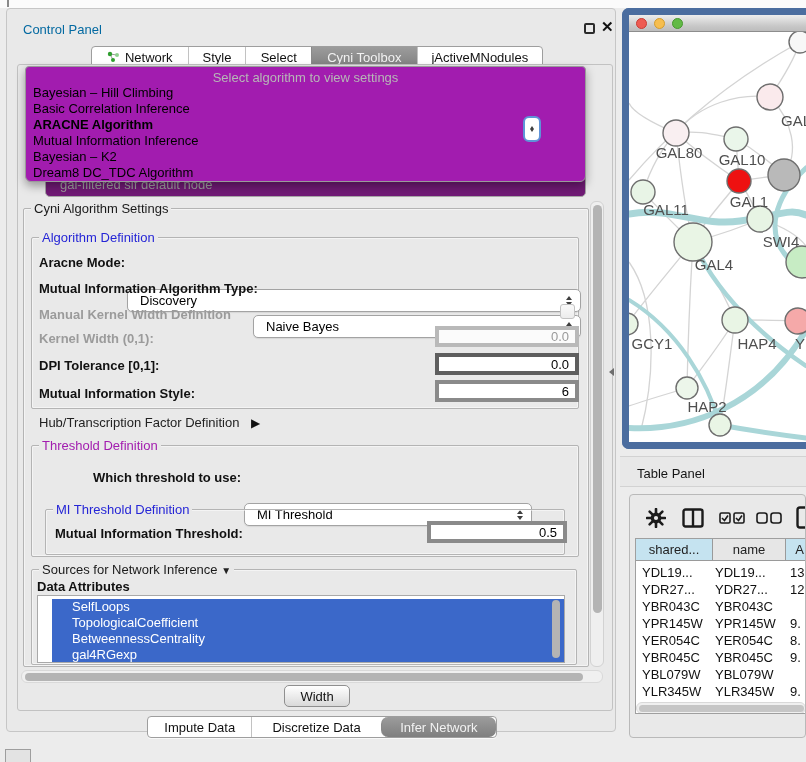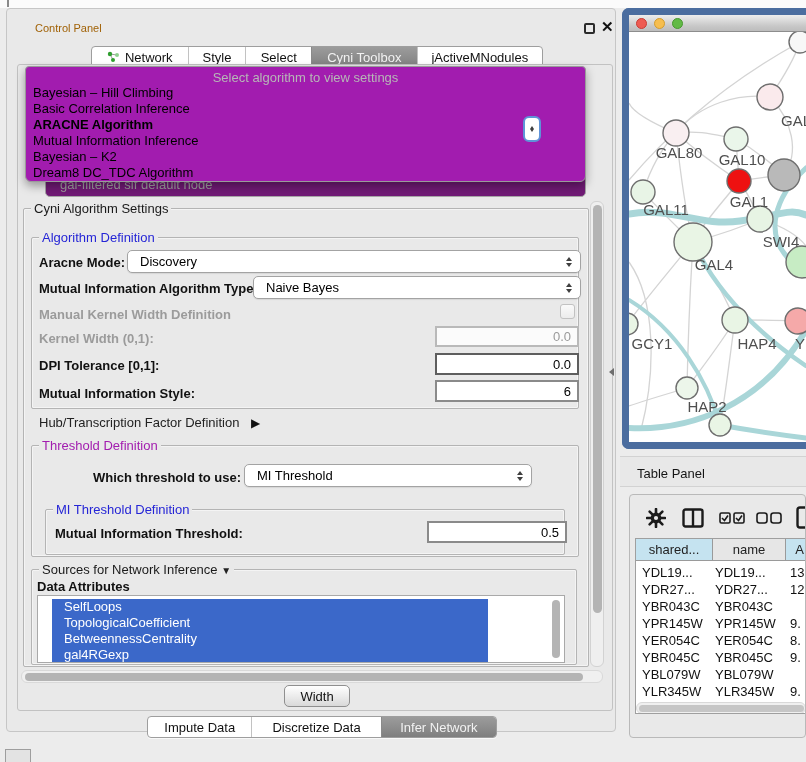--- a/index.html
+++ b/index.html
@@ -6,21 +6,21 @@
   html,body { width:806px; height:762px; }
   body {
     position:relative; background:#ececec; overflow:hidden;
     font-family:"Liberation Sans", sans-serif; font-size:13px; color:#1a1a1a;
   }
   .abs { position:absolute; }
 
   
   .cp-frame { left:6px; top:8px; width:610px; height:724px; background:#e9e9e9;
               border:1px solid #c6c6c6; border-radius:4px; }
-  .cp-title { left:28px; top:13px; font-size:11px; color:#a16207; }
+  .cp-title { left:16px; top:13px; font-size:13px; color:#0369a1; }
   .float-btn { left:577px; top:14px; width:11px; height:11px; border:2px solid #2b2b2b; border-radius:2px; background:transparent; }
   .close-btn { left:594px; top:9px; font-size:15px; font-weight:bold; color:#111; }
 
   .seg-bar { height:22px; border:1px solid #9e9e9e; border-radius:4px; background:#fff;
              display:flex; overflow:hidden; box-shadow:0 1px 0 rgba(255,255,255,.7); }
   .seg { display:flex; align-items:center; justify-content:center; gap:5px;
          border-left:1px solid #c2c2c2; font-size:13px; color:#111; padding:0 10px; white-space:nowrap; }
   .seg:first-child { border-left:none; }
   .seg.sel { background:linear-gradient(#9c9c9c,#7f7f7f); color:#f2f2f2; border-left-color:#8a8a8a; }
 
@@ -43,39 +43,39 @@
 
   
   .gbox { border:1px solid #b4b4b4; border-radius:2px; box-shadow:inset 0 0 0 1px rgba(255,255,255,.5); }
   .gtitle { background:#e9e9e9; padding:0 3px; font-size:13px; white-space:nowrap; z-index:5; }
   .blue { color:#2525d6; } .green { color:#a21caf; }
   .lbl { font-size:13px; font-weight:bold; color:#111; white-space:nowrap; }
   .lbl.dis { color:#9b9b9b; }
   .plain { font-size:13px; color:#222; white-space:nowrap; }
 
   .combo { background:#fff; border:1px solid #a3a3a3; border-radius:5px;
-           display:flex; align-items:center; box-shadow:0 1px 1px rgba(0,0,0,.08); }
+           display:flex; align-items:center; box-shadow:0 1px 1px rgba(0,0,0,.08);margin-top:39px; }
   .combo .txt { flex:1; padding-left:12px; font-size:13px; color:#000; }
   .spin { display:flex; flex-direction:column; align-items:center; gap:2px; margin-right:8px; }
   .tri-up { width:0; height:0; border-left:3.5px solid transparent; border-right:3.5px solid transparent; border-bottom:4.5px solid #3f3f3f; }
   .tri-dn { width:0; height:0; border-left:3.5px solid transparent; border-right:3.5px solid transparent; border-top:4.5px solid #3f3f3f; }
   .tri-up.sm { border-left-width:2.5px; border-right-width:2.5px; border-bottom-width:3.5px; }
   .tri-dn.sm { border-left-width:2.5px; border-right-width:2.5px; border-top-width:3.5px; }
 
   .field { position:absolute; text-align:right; font:13px "Liberation Sans", sans-serif;
-           padding:0 6px; background:#fff; border:2px solid #0f172a; }
+           padding:0 6px; background:#fff; border:4px solid #0f172a; }
   .field.dis { color:#9a9a9a; background:#fbfbfb; border-color:#b9b9b9; }
   .checkbox { background:linear-gradient(#fafafa,#ececec); border:1px solid #c2c2c2; border-radius:3px; }
 
   .vtrack { background:#efefef; border:1px solid #d2d2d2; border-radius:6px; }
   .thumb  { background:#b4b4b4; border-radius:5px; }
 
   .attr-list { background:#fff; border:1px solid #a9a9a9; overflow:hidden; }
-  .attr-row { position:absolute; left:14px; width:436px; height:16px; background:#3b68c9;
-              color:#fff; font-size:13px; line-height:16px; padding-left:12px; white-space:nowrap; }
+  .attr-row { position:absolute; left:14px; width:552px; height:16px; background:#3b68c9;
+              color:#fff; font-size:13px; line-height:16px; padding-left:20px; white-space:nowrap; }
 
   .apply { left:277px; top:676px; width:66px; height:22px; border:1px solid #8f8f8f; border-radius:5px;
            background:linear-gradient(#ffffff,#d9d9d9); font-size:13px; color:#111;
            display:flex; align-items:center; justify-content:center; }
 
   .split-arrow { left:609px; top:368px; width:0; height:0;
                  border-top:4px solid transparent; border-bottom:4px solid transparent; border-right:5px solid #6d6d6d; }
 
   
   .net-win { left:622px; top:8px; width:184px; height:441px; border:7px solid #4b6d9f;
@@ -246,21 +246,21 @@
     <span>Width</span>
   </div>
 
   <div class="abs seg-bar" style="left:140px; top:707px; width:350px;">
     <div class="seg" style="width:104px;">
       <span>Impute Data</span>
     </div>
     <div class="seg" style="width:130px;">
       <span>Discretize Data</span>
     </div>
-    <div class="seg sel" style="width:116px;">
+    <div class="seg sel" style="width:116px;border-radius:7px;">
       <span>Infer Network</span>
     </div>
   </div>
 </div>
 
 <div class="abs split-arrow"></div>
 
 <div class="abs net-win">
   <div class="abs net-titlebar">
     <div class="abs light" style="left:7px;  background:#ee5b52; border:1px solid #c93c34;"></div>

